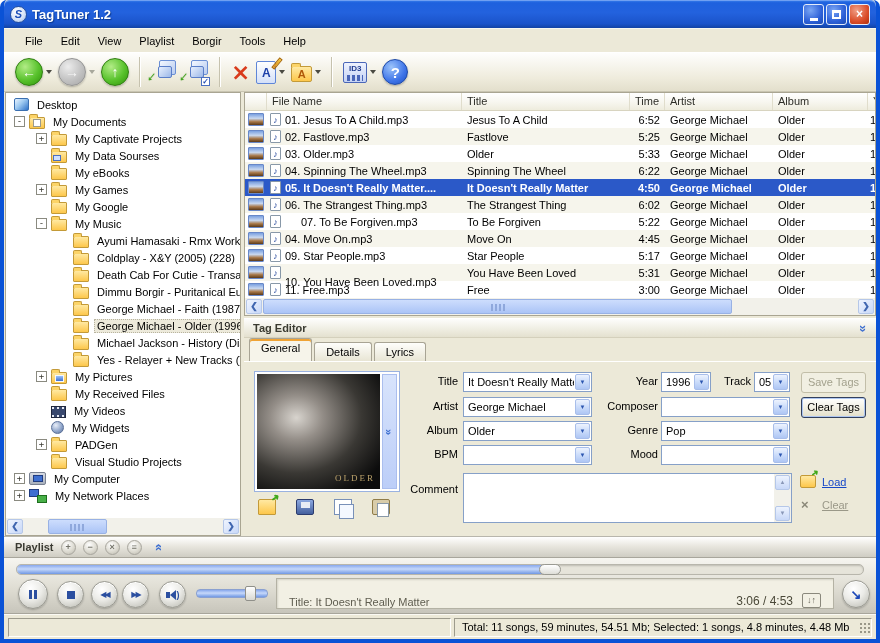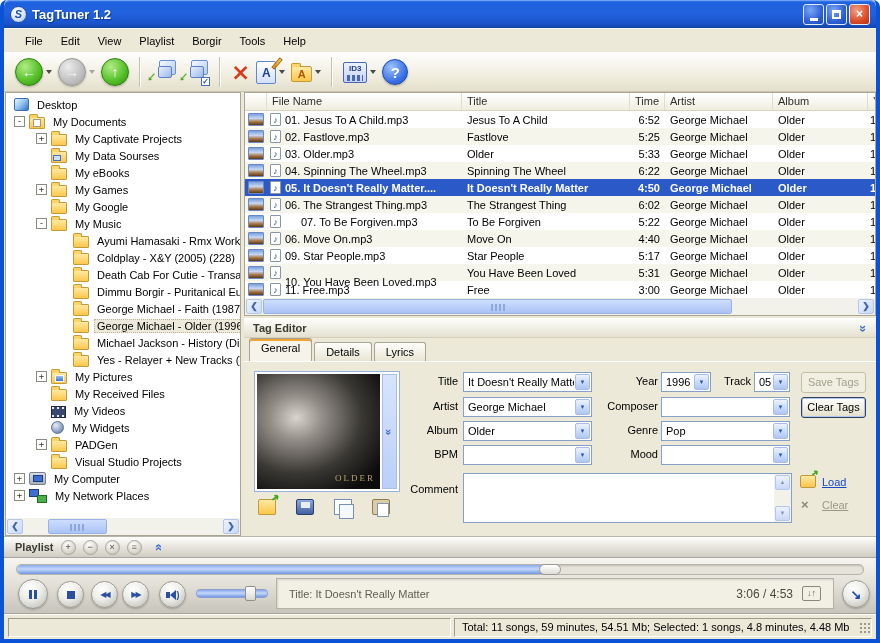--- a/index.html
+++ b/index.html
@@ -139,21 +139,21 @@
   .pbtn{position:absolute;border-radius:50%;background:radial-gradient(circle at 40% 30%,#FFFFFF,#ECECE8 45%,#C2C2BA 88%);border:1px solid #9A9A92;box-shadow:0 1px 2px rgba(0,0,0,.22),inset 0 1px 0 #fff;display:flex;align-items:center;justify-content:center;color:#2B4FA0;}
   .g-pause{display:flex;gap:2px;}.g-pause i{display:block;width:3px;height:9px;background:#2B4FA0;}
   .g-stop{width:8px;height:8px;background:#2B4FA0;}
   .g-ff{font-size:8px;letter-spacing:-2px;color:#2B4FA0;font-family:"DejaVu Sans",sans-serif;}
   .spk{display:flex;align-items:center;}
   .spk .sq{width:4px;height:6px;background:#2B4FA0;}
   .spk .tri{width:0;height:0;border-top:5px solid transparent;border-bottom:5px solid transparent;border-right:6px solid #2B4FA0;}
   .spk .wav{font-size:9px;color:#2B4FA0;margin-left:1px;font-weight:bold;}
   .vslider{position:absolute;left:192px;top:31px;width:72px;height:9px;border-radius:4px;background:linear-gradient(180deg,#88A8EC,#C6D8FA 45%,#7098E4);border:1px solid #8AA0D0;}
   .vhandle{position:absolute;top:-4px;width:11px;height:15px;border-radius:2px;background:linear-gradient(180deg,#FFFFFF,#D8D8D2);border:1px solid #90908A;}
-  .display{position:absolute;left:272px;top:20px;width:558px;height:31px;background:#F2F0E4;border:1px solid #B4B2A4;box-shadow:inset 1px 1px 2px rgba(0,0,0,.12);display:flex;align-items:center;padding:0 12px;color:#5F5D50;}
+  .display{position:absolute;left:272px;top:20px;width:558px;height:31px;background:#F2F0E4;border:1px solid #B4B2A4;box-shadow:inset 1px 1px 2px rgba(0,0,0,.12);display:flex;align-items:flex-end;padding:0 12px;color:#5F5D50;}
   .np-time{margin-left:auto;color:#4A4838;font-size:12px;}
   .loop{width:19px;height:15px;border:1px solid #8A887C;border-radius:2px;margin-left:9px;color:#6A685C;font-size:9px;text-align:center;line-height:13px;flex:none;}
   
   .statusbar{position:relative;height:25px;background:#ECE9D8;border-top:1px solid #FBFAF4;display:flex;align-items:center;padding:2px 4px;gap:3px;}
   .sb-sec{height:19px;border:1px solid;border-color:#9D9B8D #FFFFFF #FFFFFF #9D9B8D;}
   .sb-left{width:443px;flex:none;}
   .sb-right{flex:1;display:flex;align-items:center;padding:0 16px 0 7px;white-space:nowrap;overflow:hidden;}
   .grip{position:absolute;right:6px;bottom:6px;width:12px;height:12px;background-image:radial-gradient(#9A9888 1.1px,transparent 1.2px);background-size:4px 4px;background-position:1px 1px;}
 </style>
 </head>
@@ -491,24 +491,24 @@
               <span class="cell" style="width: 108px;">George Michael</span>
               <span class="cell" style="width: 95px;">Older</span>
               <span class="cell" style="flex: 1 1 0%; min-width: 0px; padding: 0px 0px 0px 2px;">1996</span>
             </div>
             <div class="lrow odd">
               <span class="cell icons" style="width: 22px;">
                 <span class="ic-art"></span>
               </span>
               <span class="cell icons" style="width: 195px;">
                 <span class="ic-note">♪</span>
-                <span style="overflow: hidden; white-space: nowrap;">06. Move On.mp3</span>
+                <span style="overflow: hidden; white-space: nowrap;">04. Move On.mp3</span>
               </span>
               <span class="cell" style="width: 168px;">Move On</span>
-              <span class="cell" style="width: 35px; text-align: right;">4:40</span>
+              <span class="cell" style="width: 35px; text-align: right;">4:45</span>
               <span class="cell" style="width: 108px;">George Michael</span>
               <span class="cell" style="width: 95px;">Older</span>
               <span class="cell" style="flex: 1 1 0%; min-width: 0px; padding: 0px 0px 0px 2px;">1996</span>
             </div>
             <div class="lrow">
               <span class="cell icons" style="width: 22px;">
                 <span class="ic-art"></span>
               </span>
               <span class="cell icons" style="width: 195px;">
                 <span class="ic-note">♪</span>

